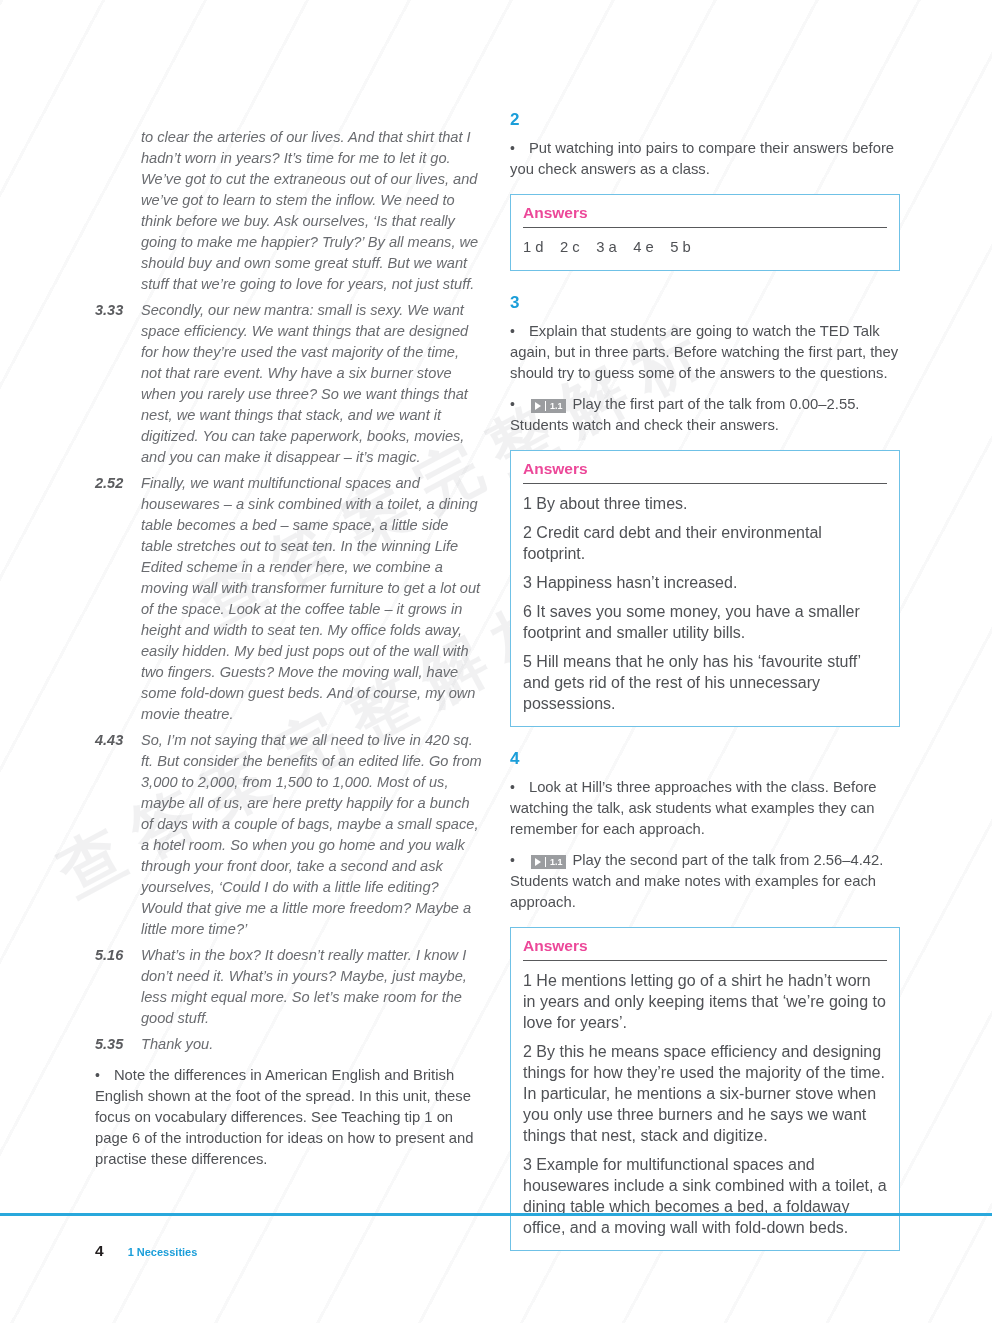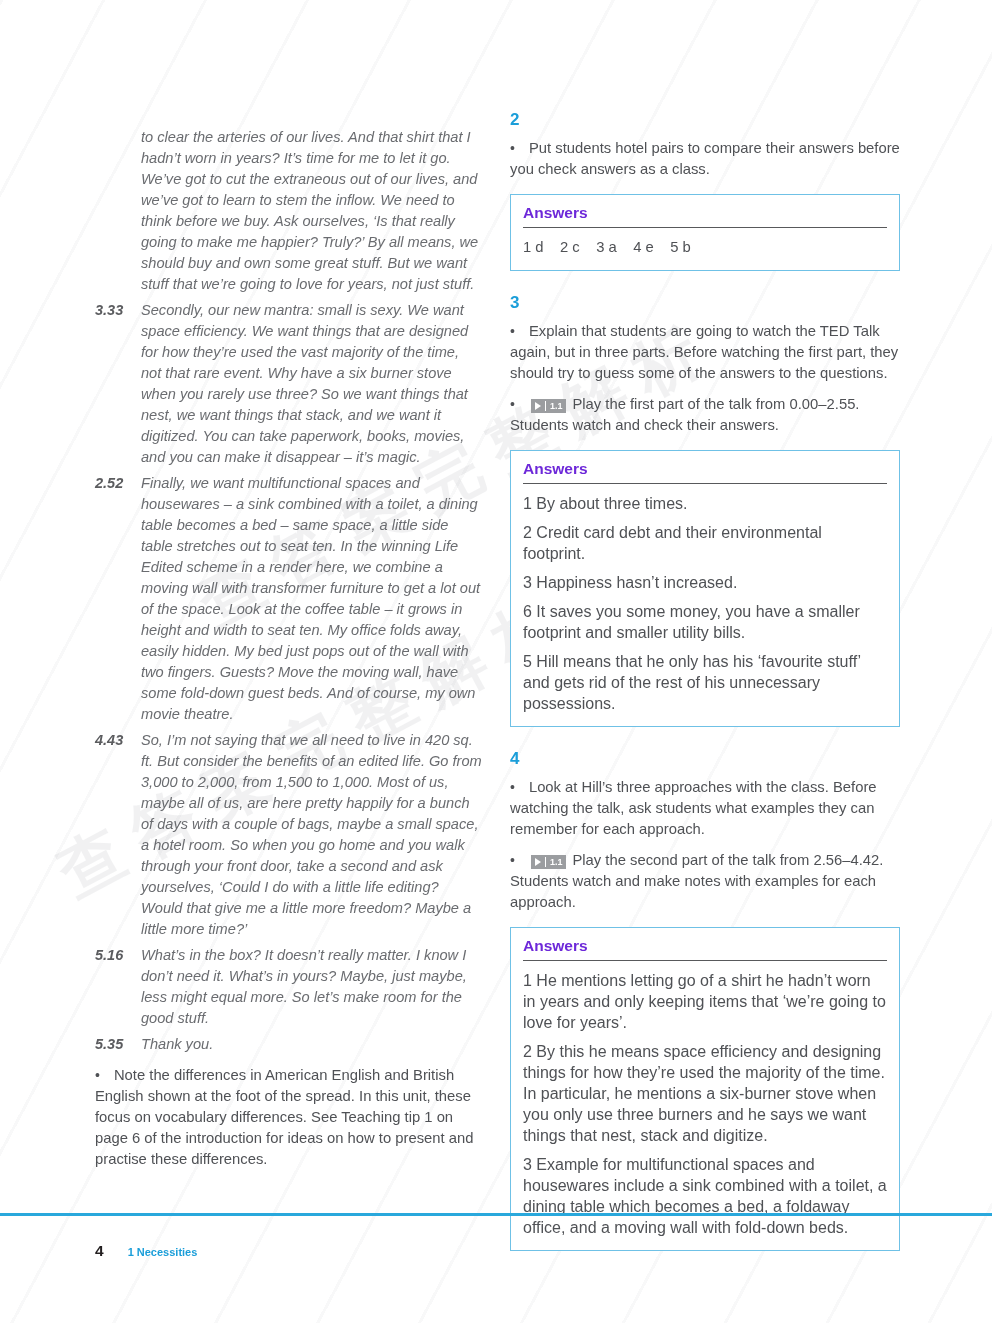--- a/index.html
+++ b/index.html
@@ -85,21 +85,21 @@
   .play-sep { width: 1px; height: 10px; background: #ffffff; margin-right: 4px; }
   .play-label { color: #ffffff; font-size: 9px; font-weight: bold; line-height: 1; }
 
   .answers-box {
     border: 1.5px solid #6FC1E6;
     background: #ffffff;
     padding: 9px 12px 12px 12px;
     margin: 14px 0 22px 0;
   }
   .answers-title {
-    color: #6d28d9; font-weight: bold; font-size: 15.5px;
+    color: #ec4899; font-weight: bold; font-size: 15.5px;
     margin-bottom: 5px;
   }
   .answers-divider { border-top: 1px solid #58595B; margin-bottom: 9px; }
   .answers-line {
     font-size: 14.8px; line-height: 21px; color: #4F5155;
     white-space: pre;
   }
   .answers-item {
     font-size: 16px; line-height: 21px; color: #4F5155;
     margin-bottom: 8px;
@@ -163,21 +163,21 @@
       <div class="t-text">Thank you.</div>
     </div>
 
     <p class="note-para"><span class="bullet-glyph">•</span><span>Note the differences in American English and British English shown at the foot of the spread. In this unit, these focus on vocabulary differences. See Teaching tip 1 on page 6 of the introduction for ideas on how to present and practise these differences.</span></p>
   </div>
 
   <div class="right-col">
 
     <div class="section">
       <div class="section-num">2</div>
-      <p class="bullet-para"><span class="bullet-glyph">•</span><span>Put students hotel pairs to compare their answers before you check answers as a class.</span></p>
+      <p class="bullet-para"><span class="bullet-glyph">•</span><span>Put watching into pairs to compare their answers before you check answers as a class.</span></p>
       <div class="answers-box">
         <div class="answers-title">Answers</div>
         <div class="answers-divider"></div>
         <div class="answers-line">1 d    2 c    3 a    4 e    5 b</div>
       </div>
     </div>
 
     <div class="section">
       <div class="section-num">3</div>
       <p class="bullet-para"><span class="bullet-glyph">•</span><span>Explain that students are going to watch the TED Talk again, but in three parts. Before watching the first part, they should try to guess some of the answers to the questions.</span></p>

